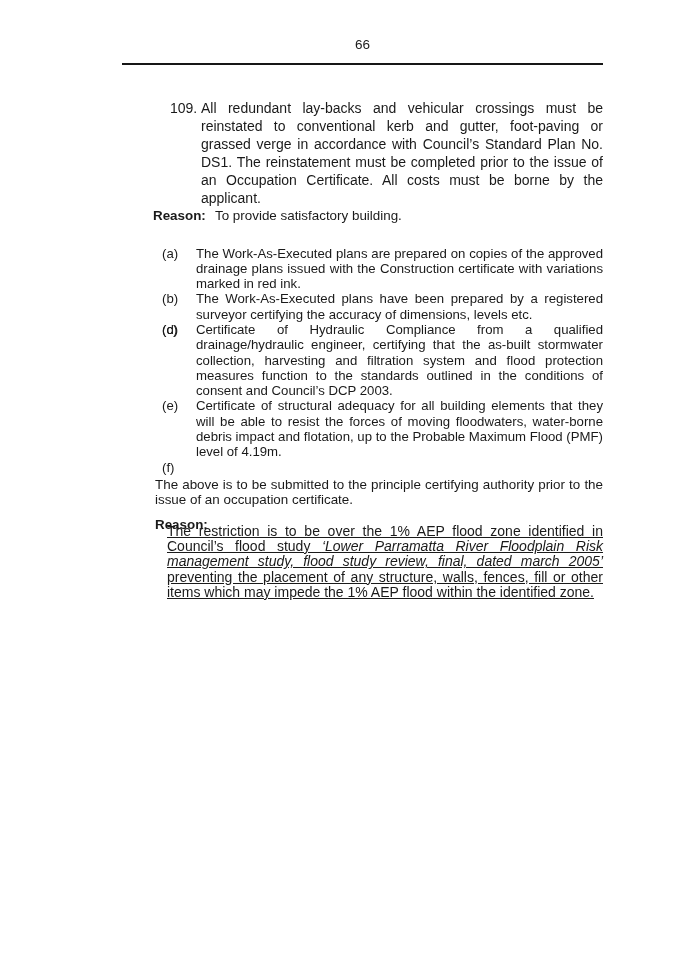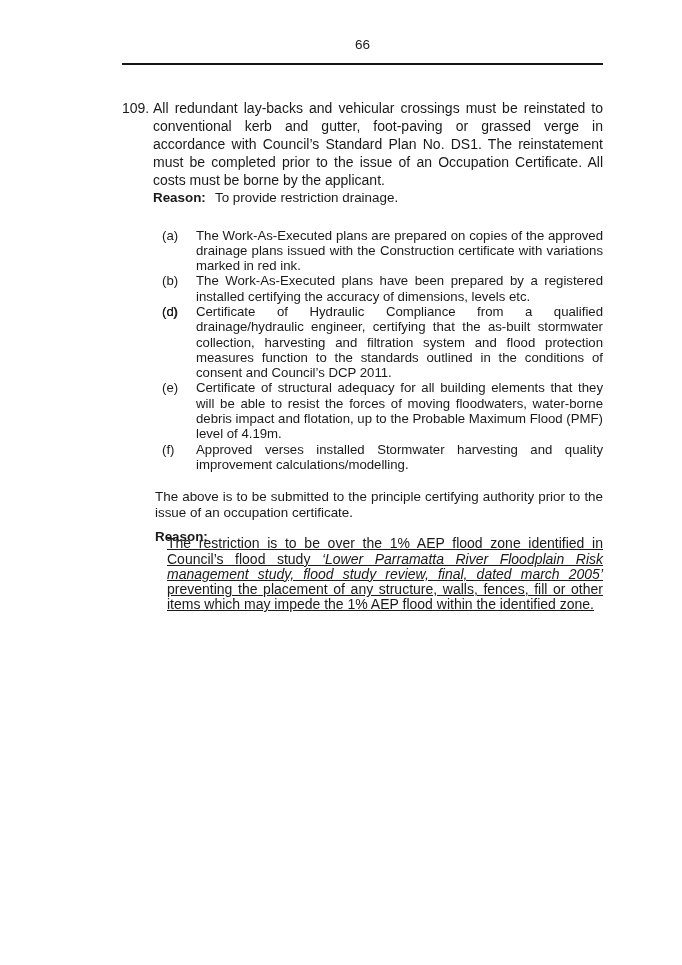--- a/index.html
+++ b/index.html
@@ -26,21 +26,21 @@
     margin-top: 38px;
     text-align: center;
     font-size: 13.5px;
     line-height: 14px;
   }
   .head-rule {
     margin-top: 11px;
     height: 2px;
     background: #161616;
   }
-  .cond { position: relative; text-align: justify; }
+  .cond { position: relative; text-align: justify; margin-left: 48px; }
   .cond .num { position: absolute; left: 0; top: 0; }
 
   .c109 {
     margin-top: 34px;
     padding-left: 31px;
     font-size: 14px;
     line-height: 18px;
   }
   .reason109 {
     position: relative;
@@ -109,47 +109,46 @@
 
     <div class="page-number">66</div>
     <div class="head-rule"></div>
 
     <div class="cond c109">
       <span class="num">109.</span>
       <span>All redundant lay-backs and vehicular crossings must be reinstated to conventional kerb and gutter, foot-paving or grassed verge in accordance with Council’s Standard Plan No. DS1. The reinstatement must be completed prior to the issue of an Occupation Certificate. All costs must be borne by the applicant.</span>
     </div>
     <div class="reason109">
       <span class="rlabel">Reason:</span>
-      <span>To provide restriction drainage.</span>
+      <span>To provide satisfactory building.</span>
     </div>
 
 
     <div class="sublist">
       <div class="subitem">
         <span class="letter">(a)</span>
         <span>The Work-As-Executed plans are prepared on copies of the approved drainage plans issued with the Construction certificate with variations marked in red ink.</span>
       </div>
       <div class="subitem">
         <span class="letter">(b)</span>
-        <span>The Work-As-Executed plans have been prepared by a registered installed certifying the accuracy of dimensions, levels etc.</span>
+        <span>The Work-As-Executed plans have been prepared by a registered surveyor certifying the accuracy of dimensions, levels etc.</span>
       </div>
       <div class="subitem">
         <span class="letter">(c)</span>
       </div>
       <div class="subitem">
         <span class="letter">(d)</span>
-        <span>Certificate of Hydraulic Compliance from a qualified drainage/hydraulic engineer, certifying that the as-built stormwater collection, harvesting and filtration system and flood protection measures function to the standards outlined in the conditions of consent and Council’s DCP 2011.</span>
+        <span>Certificate of Hydraulic Compliance from a qualified drainage/hydraulic engineer, certifying that the as-built stormwater collection, harvesting and filtration system and flood protection measures function to the standards outlined in the conditions of consent and Council’s DCP 2003.</span>
       </div>
       <div class="subitem">
         <span class="letter">(e)</span>
         <span>Certificate of structural adequacy for all building elements that they will be able to resist the forces of moving floodwaters, water-borne debris impact and flotation, up to the Probable Maximum Flood (PMF) level of 4.19m.</span>
       </div>
       <div class="subitem">
         <span class="letter">(f)</span>
-        <span>Approved verses installed Stormwater harvesting and quality improvement calculations/modelling.</span>
       </div>
     </div>
 
     <div class="closing">The above is to be submitted to the principle certifying authority prior to the issue of an occupation certificate.</div>
 
     <div class="reason110">
       <span class="rlabel">Reason:</span>
     </div>
 
     <div class="c111-para2">

